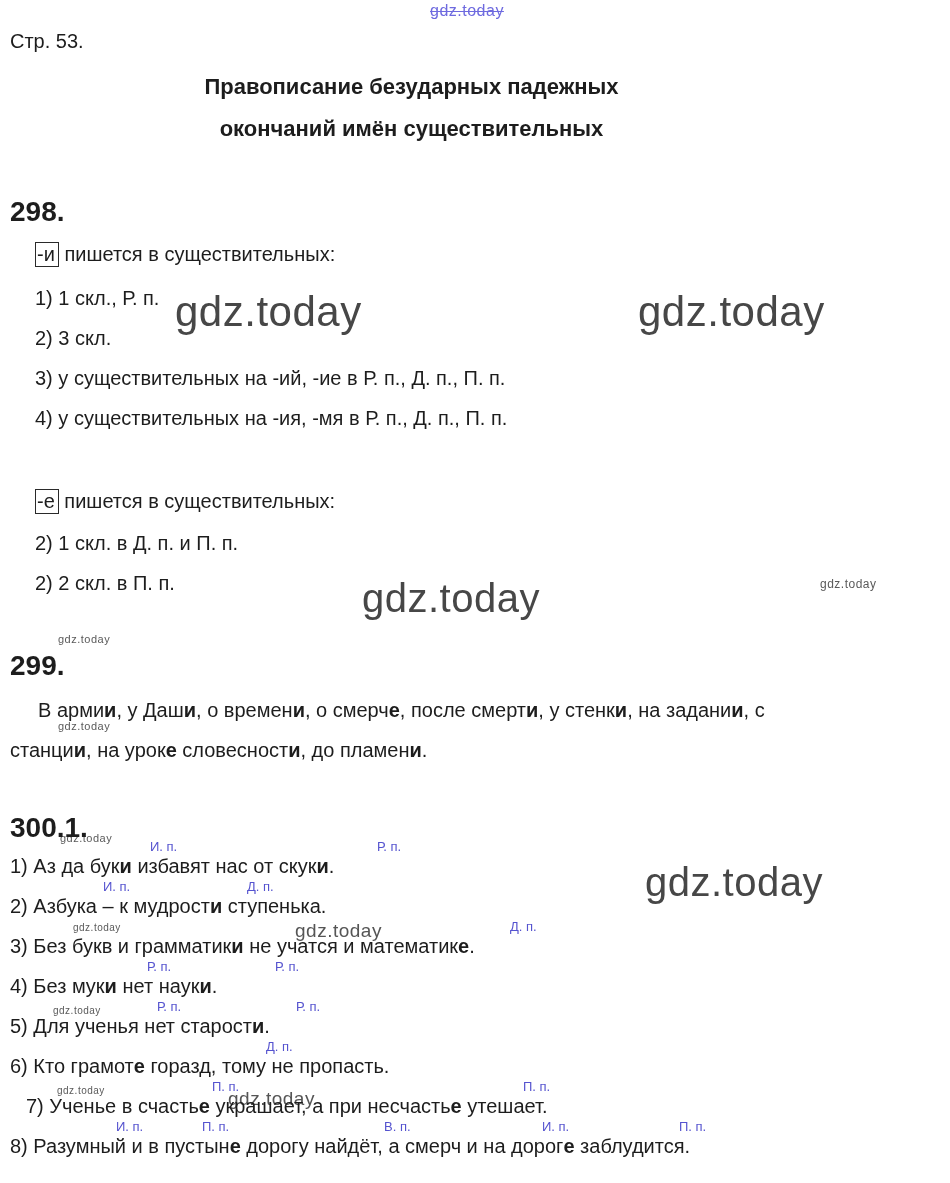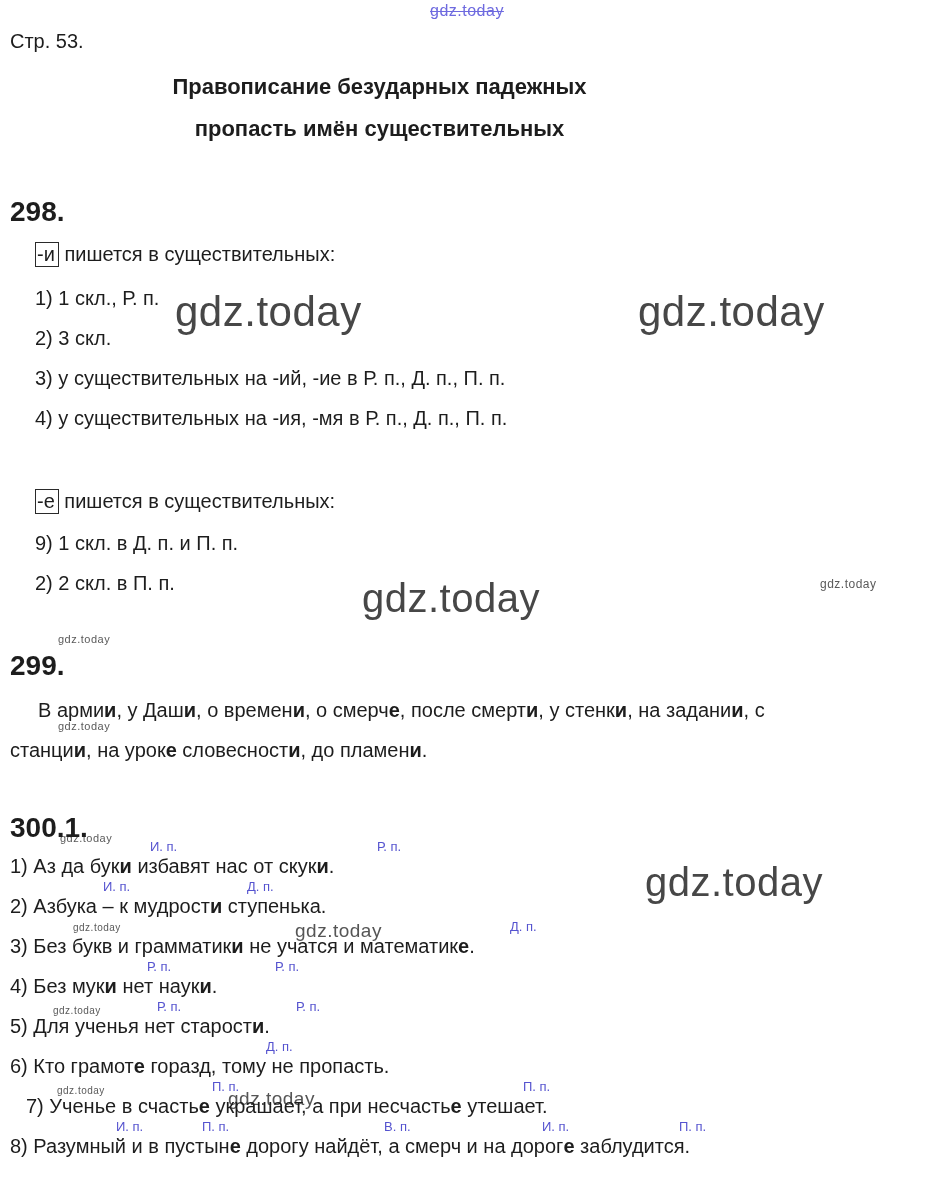--- a/index.html
+++ b/index.html
@@ -10,21 +10,21 @@
     background: #ffffff;
     overflow: hidden;
     font-family: "Liberation Sans", "DejaVu Sans", sans-serif;
     color: #1d1d1d;
   }
   .abs { position: absolute; }
   #watermarks { position: absolute; left: 0; top: 0; width: 778px; height: 1183px; }
   .wm { position: absolute; white-space: nowrap; letter-spacing: 0.5px; }
   .wm.strike { text-decoration: line-through; }
   .page-num { font-size: 20px; font-weight: 400; }
-  .doc-title { left: 0; width: 759px; text-align: center; font-size: 22px; font-weight: 700; }
+  .doc-title { left: 0; width: 759px; text-align: center; font-size: 22px; font-weight: 700; padding-left: 32px; }
   .task-num { font-size: 28px; font-weight: 700; }
   .line { font-size: 20px; white-space: nowrap; }
   .para { font-size: 20px; line-height: 40px; width: 930px; text-indent: 28px; white-space: normal; }
   .boxed { border: 1.5px solid #2a2a2a; padding: 0 3px 1px 1px; }
   .ann { position: absolute; font-size: 13px; color: #5553cf; white-space: nowrap; }
   b { font-weight: 700; }
 </style>
 </head>
 <body>
 
@@ -42,31 +42,31 @@
       <span class="wm" style="left: 73px; top: 922px; font-size: 10px; color: rgb(90, 90, 90);">gdz.today</span>
       <span class="wm" style="left: 295px; top: 920px; font-size: 19px; color: rgb(85, 85, 85);">gdz.today</span>
       <span class="wm" style="left: 53px; top: 1005px; font-size: 10px; color: rgb(90, 90, 90);">gdz.today</span>
       <span class="wm" style="left: 57px; top: 1085px; font-size: 10px; color: rgb(90, 90, 90);">gdz.today</span>
       <span class="wm" style="left: 228px; top: 1088px; font-size: 19px; color: rgb(85, 85, 85);">gdz.today</span>
     </div>
 
   <div class="abs page-num" style="left:10px;top:30px;">Стр. 53.</div>
 
   <div class="abs doc-title" style="top:74px;">Правописание безударных падежных</div>
-  <div class="abs doc-title" style="top:116px;">пропасть имён существительных</div>
+  <div class="abs doc-title" style="top:116px;">окончаний имён существительных</div>
 
   <div class="abs task-num" style="left:10px;top:196px;">298.</div>
   <div id="task298">
       <div class="abs line" style="left: 35px; top: 243px;"><span class="boxed">-и</span><span> пишется в существительных:</span></div>
       <div class="abs line" style="left: 35px; top: 287px;">1) 1 скл., Р. п.</div>
       <div class="abs line" style="left: 35px; top: 327px;">2) 3 скл.</div>
       <div class="abs line" style="left: 35px; top: 367px;">3) у существительных на -ий, -ие в Р. п., Д. п., П. п.</div>
       <div class="abs line" style="left: 35px; top: 407px;">4) у существительных на -ия, -мя в Р. п., Д. п., П. п.</div>
       <div class="abs line" style="left: 35px; top: 490px;"><span class="boxed">-е</span><span> пишется в существительных:</span></div>
-      <div class="abs line" style="left: 35px; top: 532px;">9) 1 скл. в Д. п. и П. п.</div>
+      <div class="abs line" style="left: 35px; top: 532px;">2) 1 скл. в Д. п. и П. п.</div>
       <div class="abs line" style="left: 35px; top: 572px;">2) 2 скл. в П. п.</div>
     </div>
 
   <div class="abs task-num" style="left:10px;top:650px;">299.</div>
   <div class="abs para" id="task299-para" style="left:10px;top:690px;"><span>В арми</span><b>и</b><span>, у Даш</span><b>и</b><span>, о времен</span><b>и</b><span>, о смерч</span><b>е</b><span>, после смерт</span><b>и</b><span>, у стенк</span><b>и</b><span>, на задани</span><b>и</b><span>, с</span><br><span>станци</span><b>и</b><span>, на урок</span><b>е</b><span> словесност</span><b>и</b><span>, до пламен</span><b>и</b><span>.</span></div>
 
   <div class="abs task-num" style="left:10px;top:812px;">300.1.</div>
   <div id="task300">
       <span class="ann" style="left: 150px; top: 839px;">И. п.</span>
       <span class="ann" style="left: 377px; top: 839px;">Р. п.</span>

